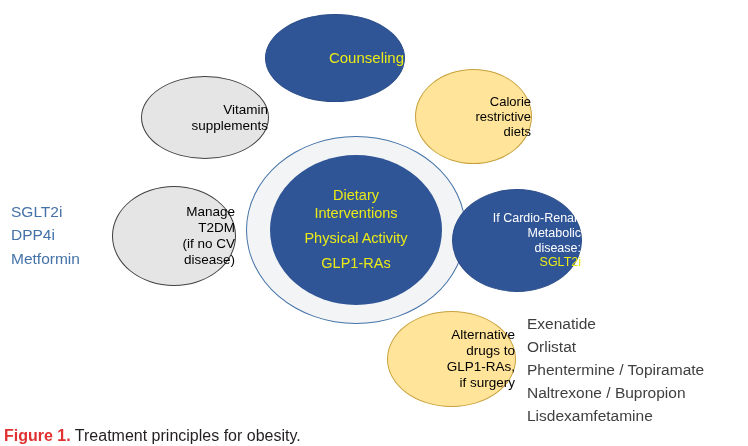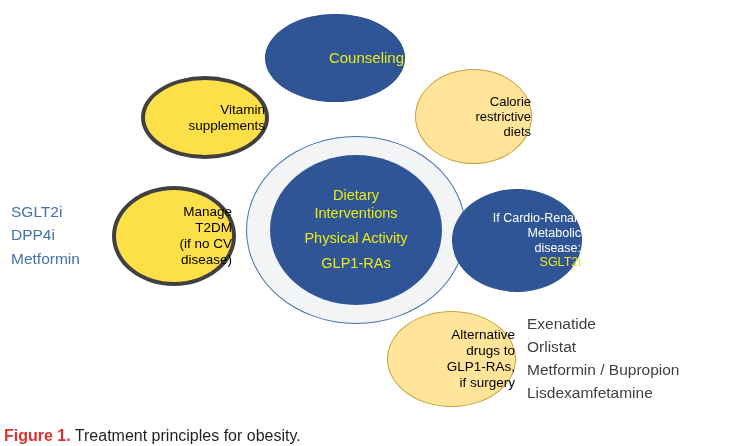--- a/index.html
+++ b/index.html
@@ -36,22 +36,22 @@
     line-height: 1.18;
   }
   .node .line { display: block; white-space: nowrap; }
 
   .node.fill-darkblue {
     background: #2f5597;
     border: 1px solid #2a4d88;
     color: #ffffff;
   }
   .node.fill-lightblue {
-    background: #fde047;
-    border: 4px solid #404040;
+    background: #e5e5e5;
+    border: 1px solid #404040;
     color: #000000;
   }
   .node.fill-yellow {
     background: #ffe49a;
     border: 1px solid #c8a13c;
     color: #000000;
   }
 
   .txt-yellow { color: #eaea16; }
   .txt-white  { color: #ffffff; }
@@ -186,21 +186,22 @@
 
   <div id="left-drugs" class="textblock">
     <div>SGLT2i</div>
     <div>DPP4i</div>
     <div>Metformin</div>
   </div>
 
   <div id="right-drugs" class="textblock">
     <div>Exenatide</div>
     <div>Orlistat</div>
-    <div>Metformin / Bupropion</div>
+    <div>Phentermine / Topiramate</div>
+    <div>Naltrexone / Bupropion</div>
     <div>Lisdexamfetamine</div>
   </div>
 
   <div id="caption">
     <span class="fignum">Figure 1.</span><span> Treatment principles for obesity.</span>
   </div>
 
 </div>
 
 </body></html>

